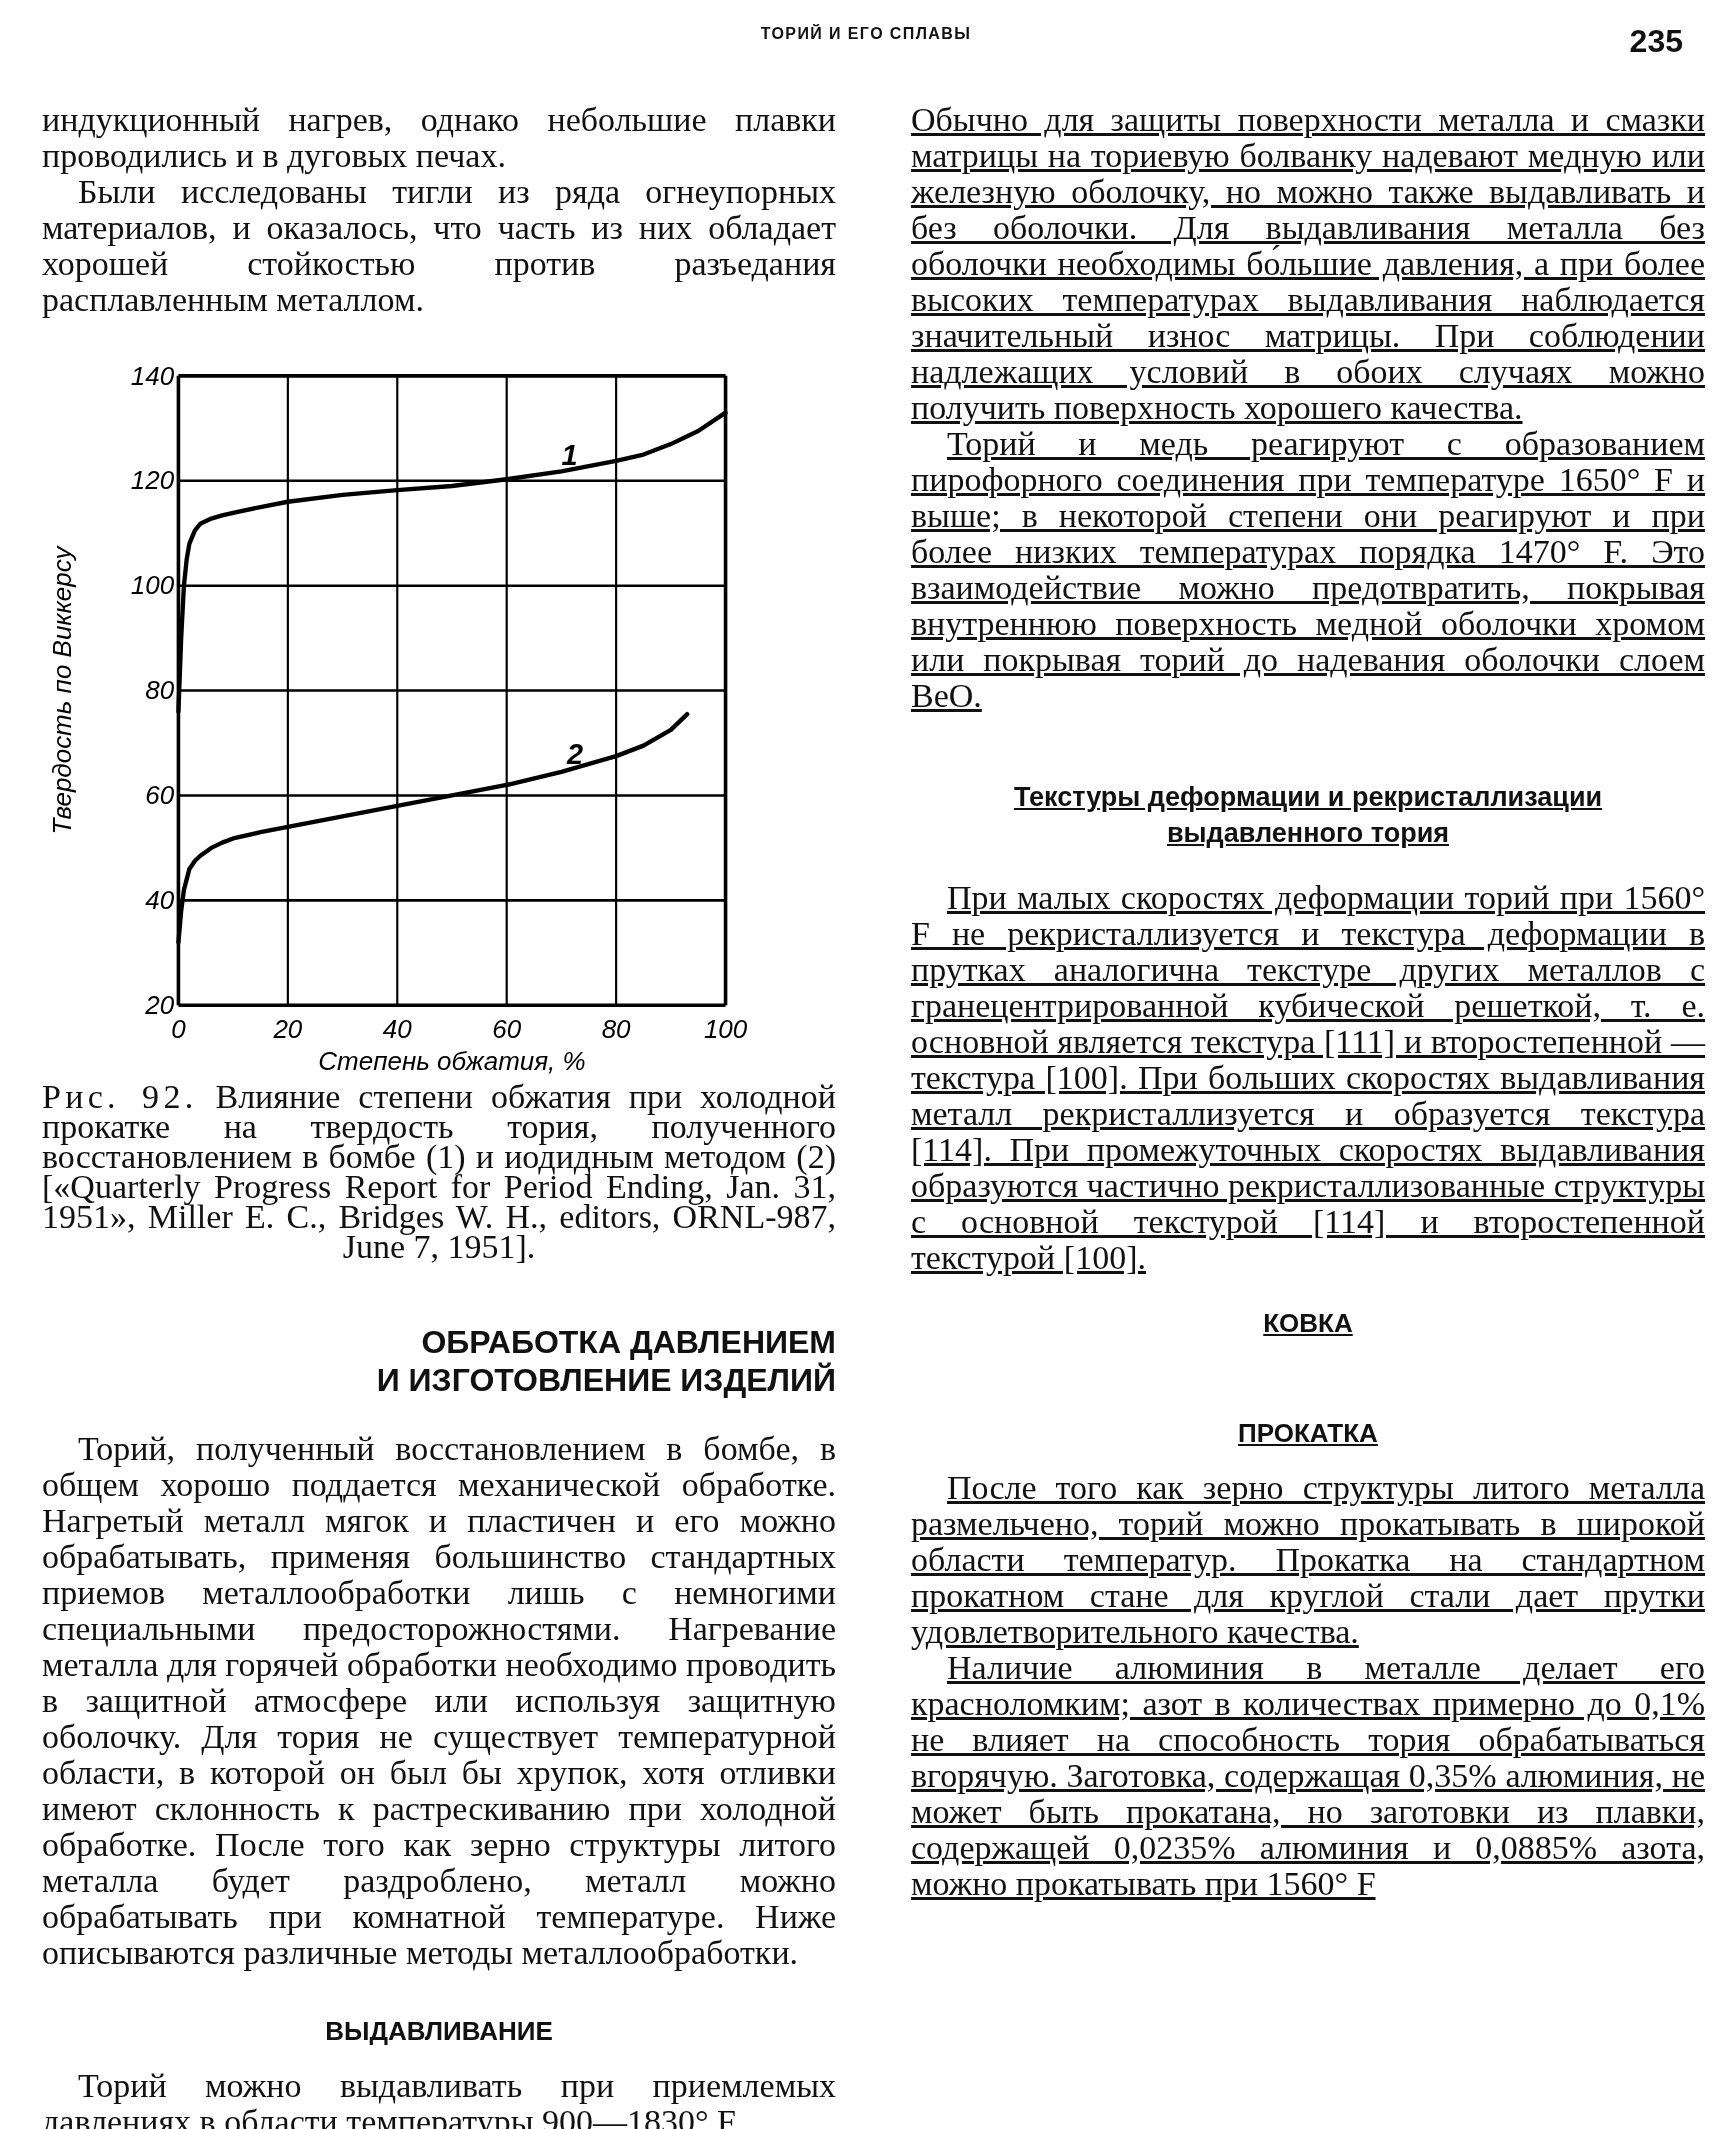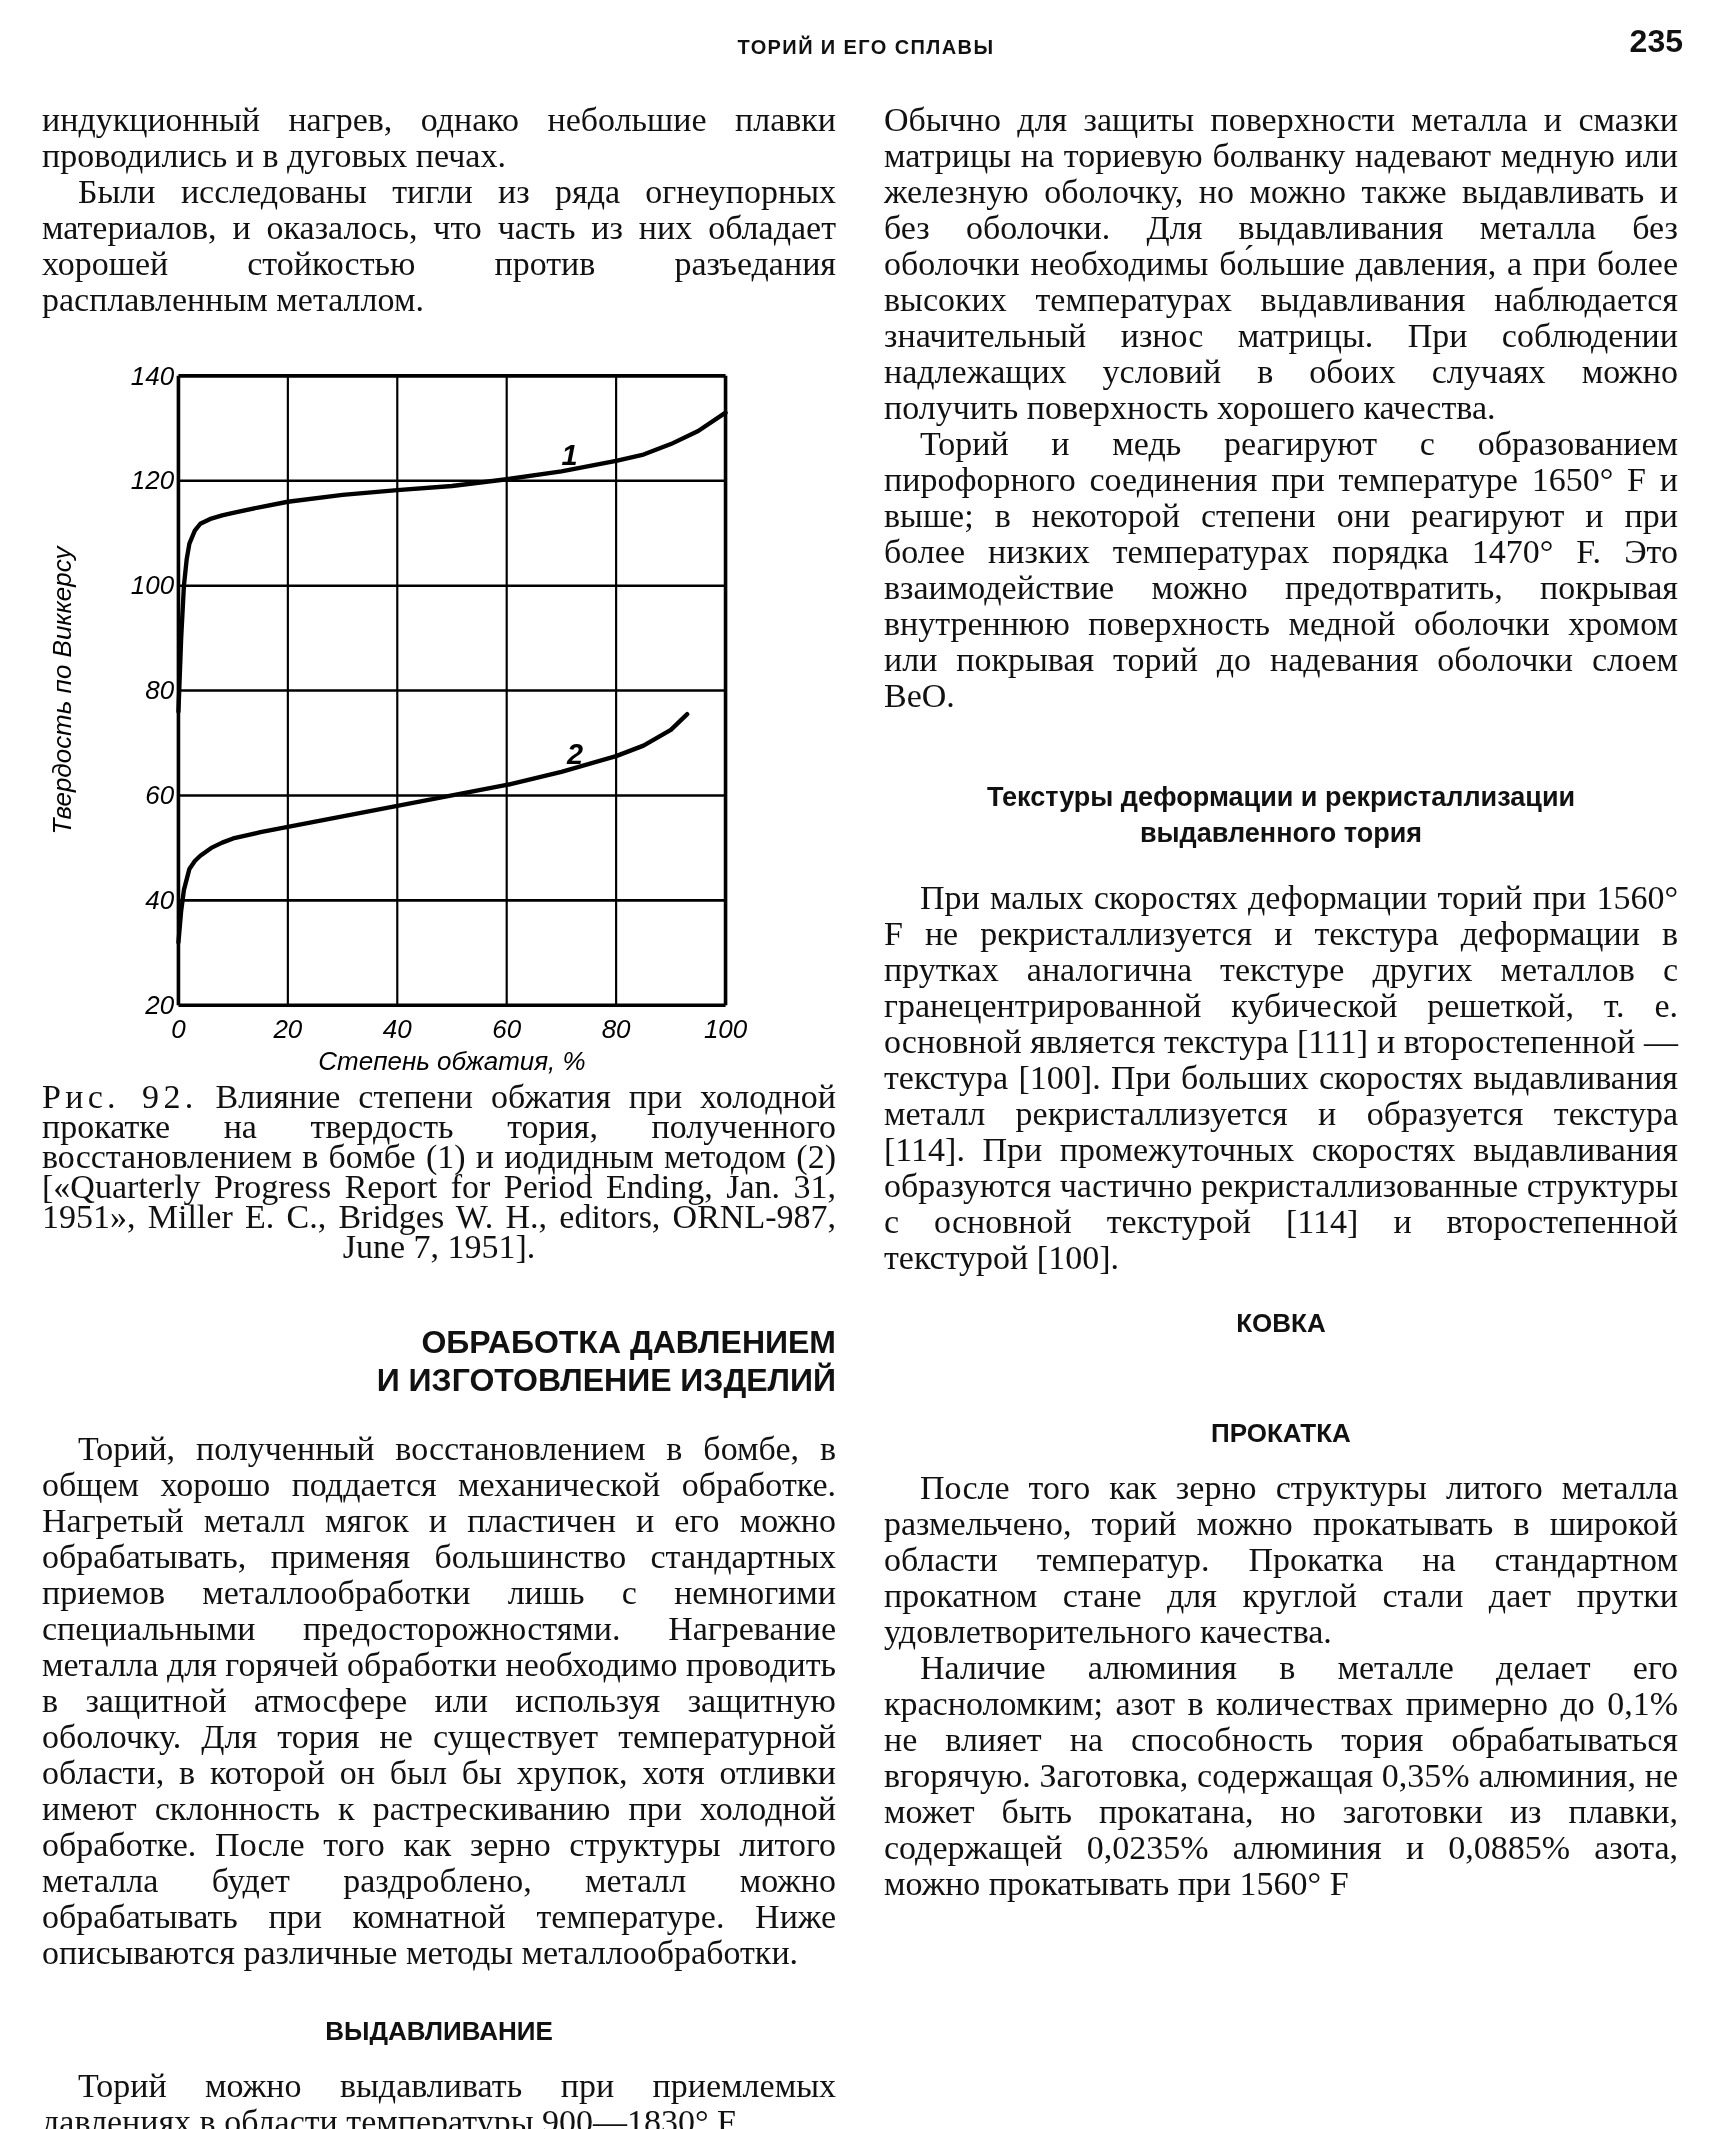--- a/index.html
+++ b/index.html
@@ -1,24 +1,24 @@
 <!DOCTYPE html>
 <html style="font-size:11.5px"><head>
 <meta charset="utf-8">
 <style>
   html, body { margin: 0; padding: 0; background: #ffffff; }
   body { width: 1732px; height: 2129px; position: relative; overflow: hidden;
          font-family: "Liberation Serif", "DejaVu Serif", serif; color: #111; }
-  .running-head { position: absolute; top: 36px; left: 0; width: 1732px; text-align: center;
-         font-family: "Liberation Sans", sans-serif; font-weight: bold; font-size: 20px; letter-spacing: 1.4px; }
+  .running-head { position: absolute; top: 25px; left: 0; width: 1732px; text-align: center;
+         font-family: "Liberation Sans", sans-serif; font-weight: bold; font-size: 16px; letter-spacing: 1.4px; }
   .page-number { position: absolute; top: 23px; right: 49px; font-family: "Liberation Sans", sans-serif;
          font-weight: bold; font-size: 32px; }
   .col { position: absolute; width: 794px; }
   .col-left { left: 42px; top: 102px; }
-  .col-right { left: 884px; top: 102px; }
+  .col-right { left: 911px; top: 102px; text-decoration: underline; }
   p.txt { margin: 0; font-size: 34px; line-height: 36px; text-align: justify; text-align-last: left; }
   p.indent { text-indent: 36px; }
   h2.sec { margin: 0; text-align: right; font-family: "Liberation Sans", sans-serif; font-weight: bold;
          font-size: 32px; line-height: 38px; }
   h3.sub { margin: 0; text-align: center; font-family: "Liberation Sans", sans-serif; font-weight: bold;
          font-size: 26px; line-height: 36px; }
   h3.sub2 { margin: 0; text-align: center; font-family: "Liberation Sans", sans-serif; font-weight: bold;
          font-size: 27px; line-height: 36px; }
   .figure { position: relative; width: 794px; height: 729px; margin-top: 29px; }
   .figure svg { position: absolute; left: 0; top: 0; }

